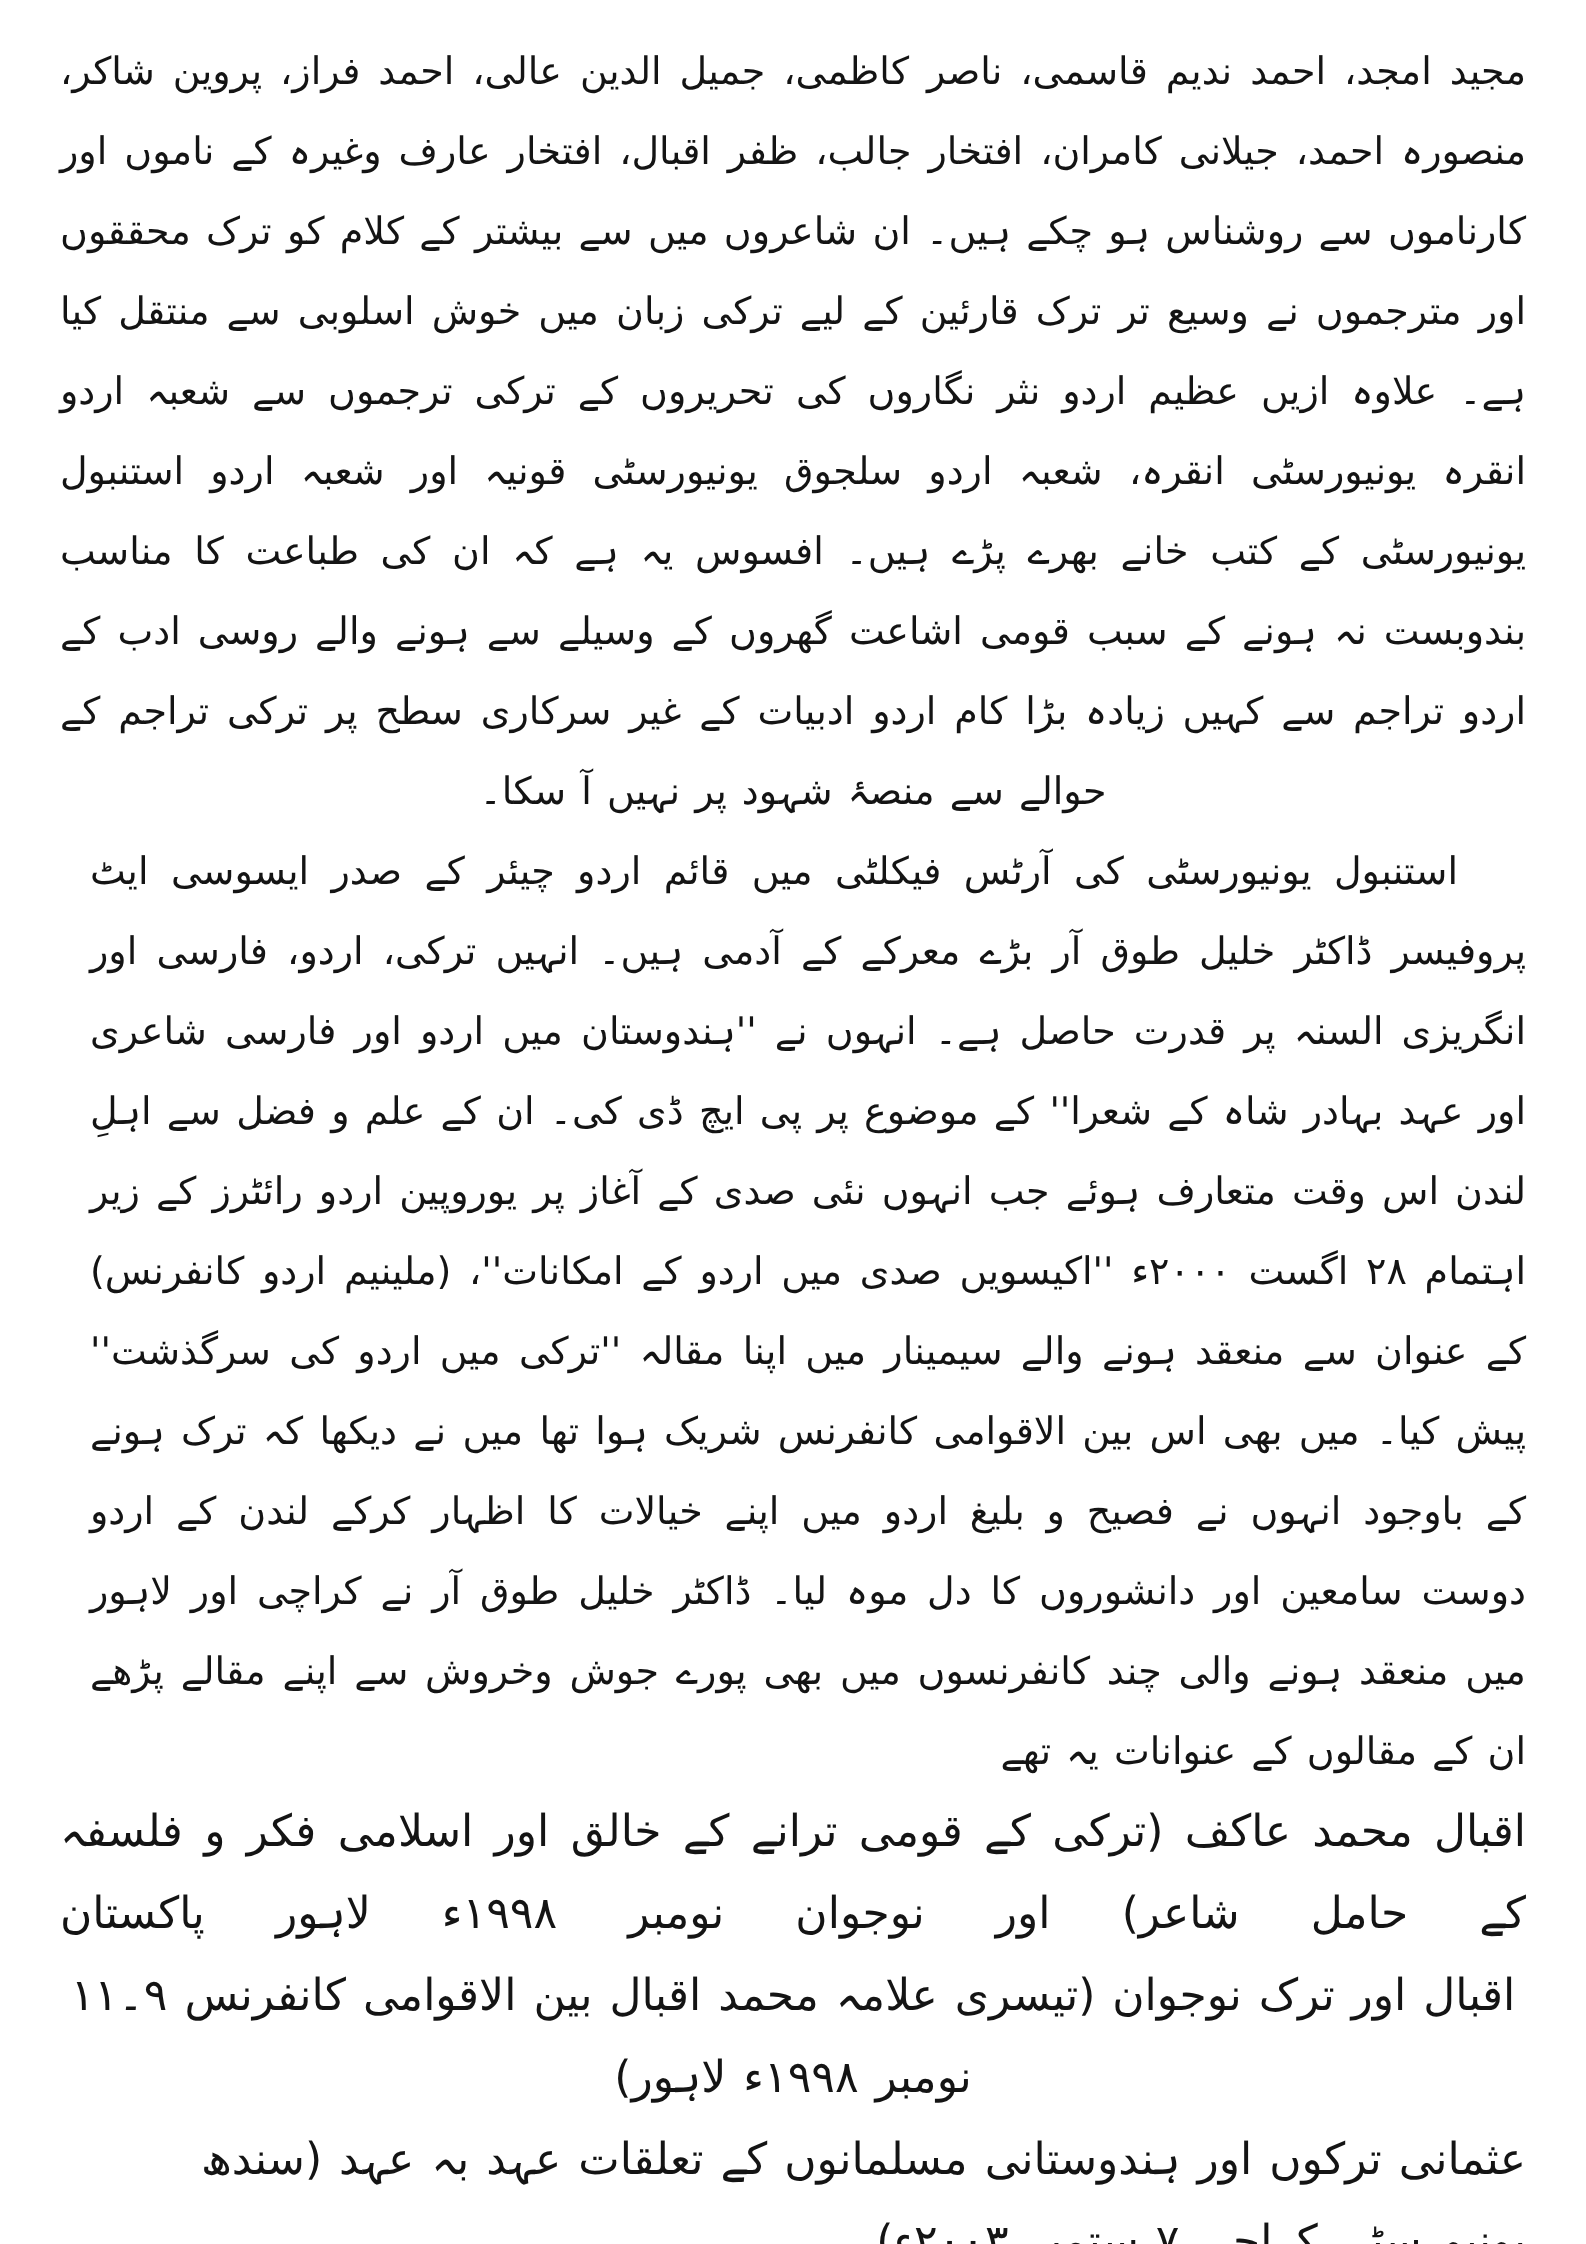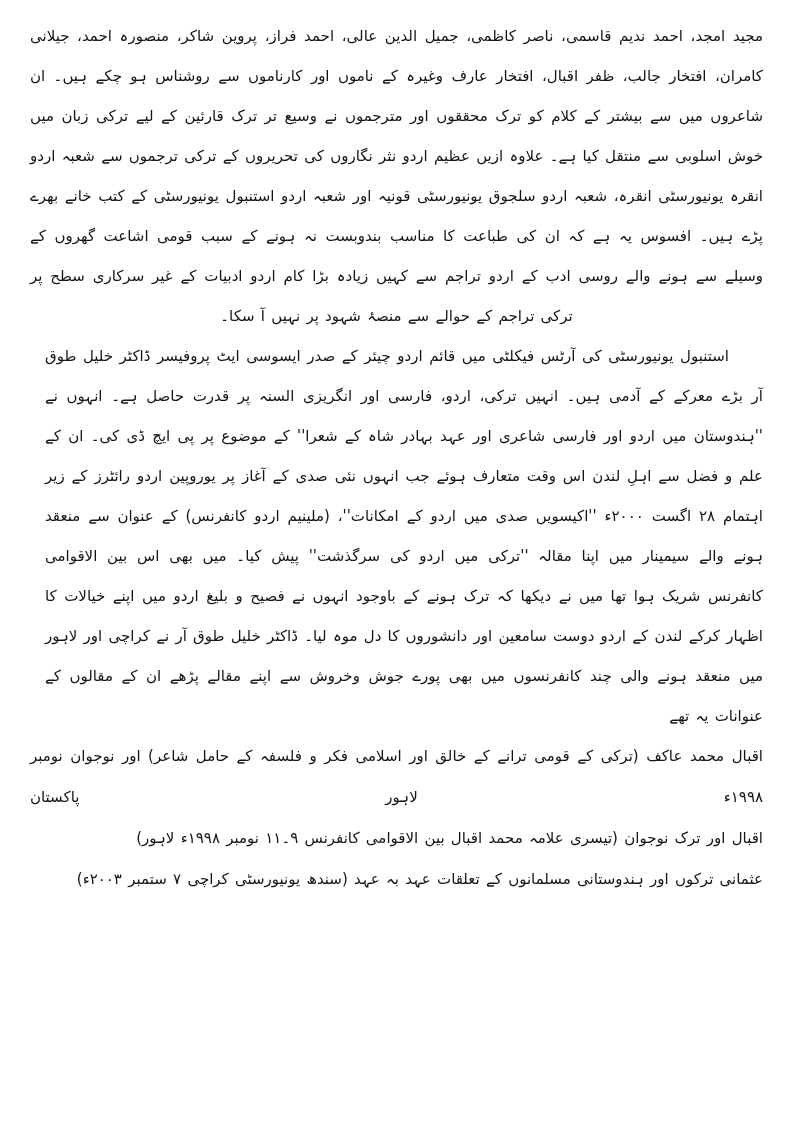--- a/index.html
+++ b/index.html
@@ -15,48 +15,48 @@
     background: #ffffff;
     color: #141414;
     direction: rtl;
     unicode-bidi: embed;
     padding: 16px 30px 10px 30px;
     overflow: hidden;
     font-family: "DejaVu Sans", "DejaVu Serif", sans-serif;
   }
   .para {
     margin: 0;
-    font-size: 15px;
+    font-size: 19px;
     line-height: 40px;
     word-spacing: 1.5px;
     text-align: justify;
     text-align-last: right;
   }
   .para.first-indent {
     text-indent: 34px;
     margin-left: 15px;
   }
   .para.last-center {
     text-align-last: center;
   }
   .para.last-right {
     text-align-last: right;
   }
   .title-line {
     margin: 0;
-    font-size: 15px;
+    font-size: 22px;
     line-height: 41px;
     word-spacing: 1.5px;
   }
   .title-line.stretch {
     text-align: justify;
     text-align-last: justify;
   }
   .title-line.center {
-    text-align: right;
+    text-align: center;
   }
   .title-line.right {
     text-align: right;
   }
 </style>
 </head>
 <body>
 
 <div class="page">
 

